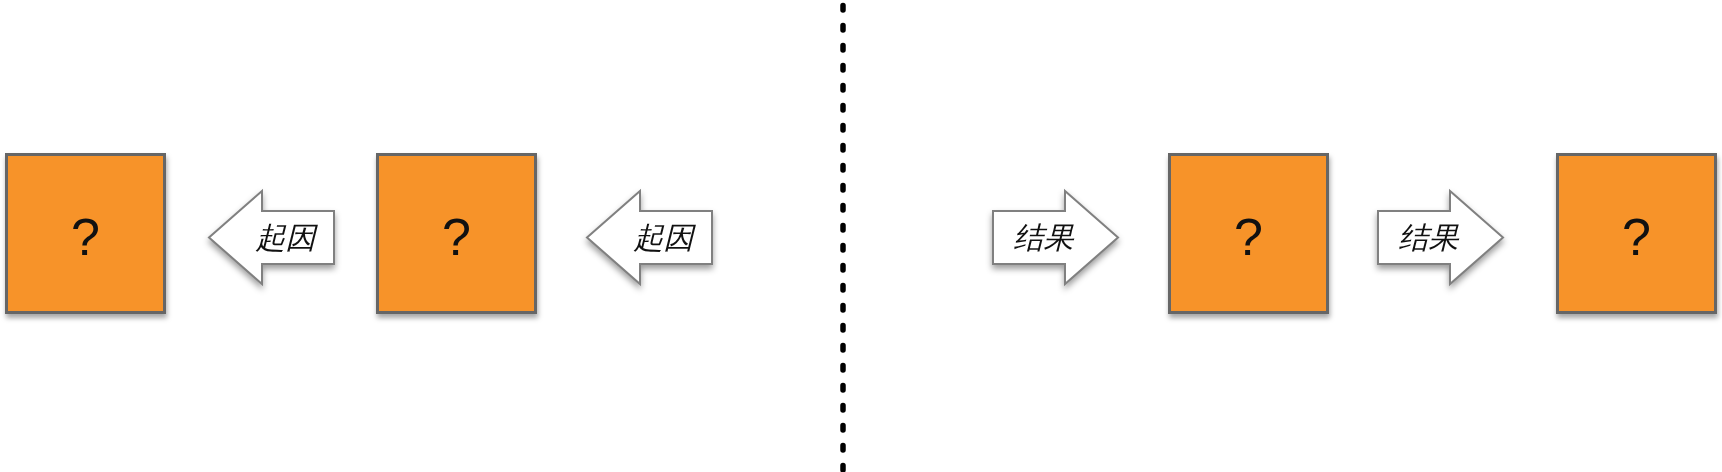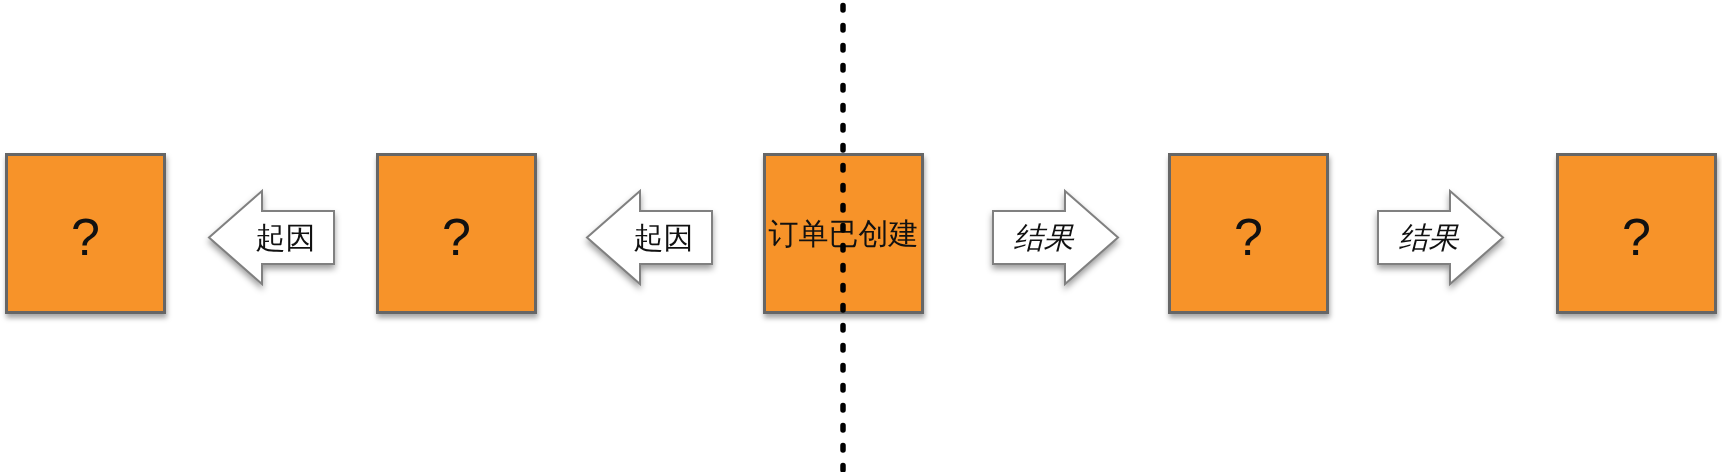--- a/index.html
+++ b/index.html
@@ -75,21 +75,21 @@
     position:absolute;
     inset:0;
     display:flex;
     align-items:center;
     justify-content:center;
     font-size:30px;
     line-height:1;
     color:var(--text-color);
     white-space:nowrap;
   }
-  .arrow.left .arrow-label{ transform:translateX(14px); }
+  .arrow.left .arrow-label{ transform:translateX(14px);font-style:italic; }
   .arrow.right .arrow-label{ transform:translateX(-12px);font-style:italic; }
   
   .divider{
     position:absolute;
     left:839px;
     top:0;
     width:8px;
     height:472px;
     z-index:3;
     overflow:visible;
@@ -107,23 +107,20 @@
 <div class="canvas">
 
   <div class="sticky qm" style="left:5px">
     <span class="label">?</span>
   </div>
 
   <div class="sticky qm" style="left:376px">
     <span class="label">?</span>
   </div>
 
-  <div class="sticky" style="left:763px">
-    <span class="label">订单已创建</span>
-  </div>
 
   <div class="sticky qm" style="left:1168px">
     <span class="label">?</span>
   </div>
 
   <div class="sticky qm" style="left:1556px">
     <span class="label">?</span>
   </div>
 
   <div class="arrow left" style="left:208px">

